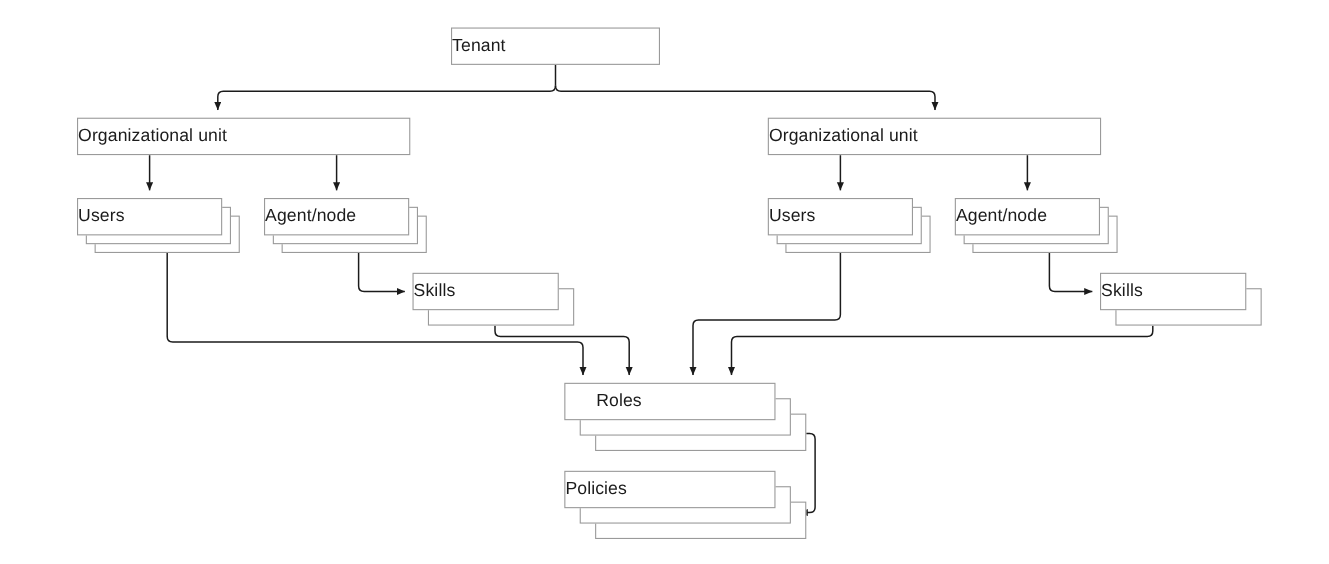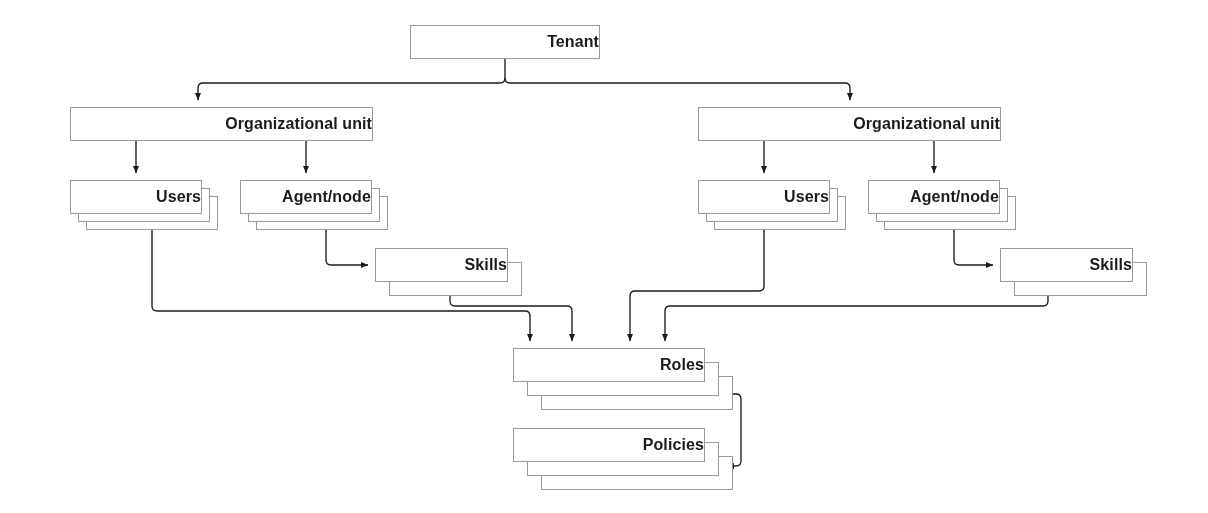--- a/index.html
+++ b/index.html
@@ -36,22 +36,21 @@
     box-sizing: border-box;
     background: #ffffff;
     border: 1px solid #9a9a9a;
   }
   .node .card.shadow2 { z-index: 1; }
   .node .card.shadow1 { z-index: 2; }
   .node .card.top {
     z-index: 3;
     display: flex;
     align-items: center;
-    justify-content: flex-end;
-    font-weight: bold;
+    justify-content: flex-start;
   }
   .node .label {
     font-family: "Liberation Sans", sans-serif;
     font-size: 16px;
     line-height: 1;
     color: #1b1b1b;
     white-space: nowrap;
     letter-spacing: 0.1px;
   }
 </style>

